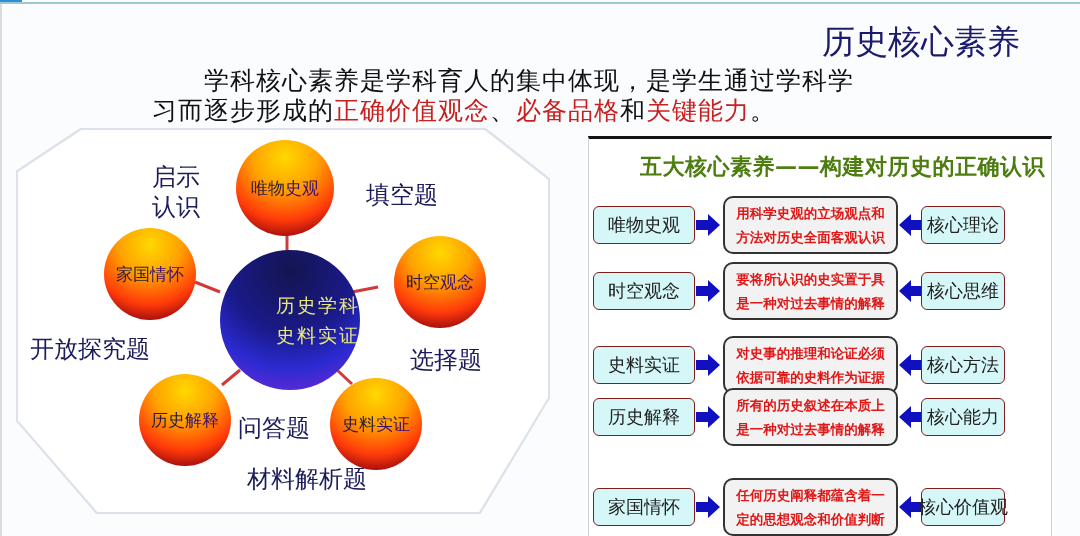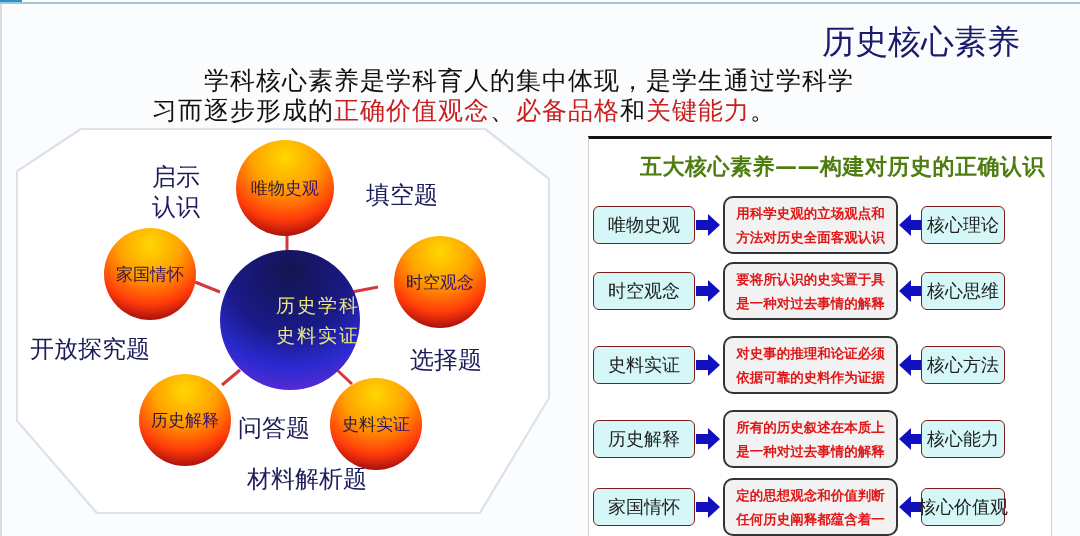--- a/index.html
+++ b/index.html
@@ -194,41 +194,41 @@
   <div class="mbox">
     <div>对史事的推理和论证必须</div>
     <div>依据可靠的史料作为证据</div>
   </div>
   <svg class="arrow-l" style="left:306px;" viewBox="0 0 24 22">
       <polygon points="24,6 12,6 12,0 0,11 12,22 12,16 24,16" fill="#1010c0"></polygon>
     </svg>
   <div class="rbox">核心方法</div>
 </div>
 
-<div class="row" style="top:410px;padding-left:20px;">
+<div class="row" style="top:388px;padding-left:20px;">
   <div class="lbox">历史解释</div>
   <svg class="arrow-r" style="left:103px;" viewBox="0 0 24 22">
       <polygon points="0,6 12,6 12,0 24,11 12,22 12,16 0,16" fill="#1010c0"></polygon>
     </svg>
   <div class="mbox">
     <div>所有的历史叙述在本质上</div>
     <div>是一种对过去事情的解释</div>
   </div>
   <svg class="arrow-l" style="left:306px;" viewBox="0 0 24 22">
       <polygon points="24,6 12,6 12,0 0,11 12,22 12,16 24,16" fill="#1010c0"></polygon>
     </svg>
   <div class="rbox">核心能力</div>
 </div>
 
 <div class="row" style="top:478px;">
   <div class="lbox">家国情怀</div>
   <svg class="arrow-r" style="left:103px;" viewBox="0 0 24 22">
       <polygon points="0,6 12,6 12,0 24,11 12,22 12,16 0,16" fill="#1010c0"></polygon>
     </svg>
   <div class="mbox">
+    <div>任何历史阐释都蕴含着一</div>
     <div>定的思想观念和价值判断</div>
-    <div>任何历史阐释都蕴含着一</div>
   </div>
   <svg class="arrow-l" style="left:306px;" viewBox="0 0 24 22">
       <polygon points="24,6 12,6 12,0 0,11 12,22 12,16 24,16" fill="#1010c0"></polygon>
     </svg>
   <div class="rbox">核心价值观</div>
 </div>
 
 </body></html>

